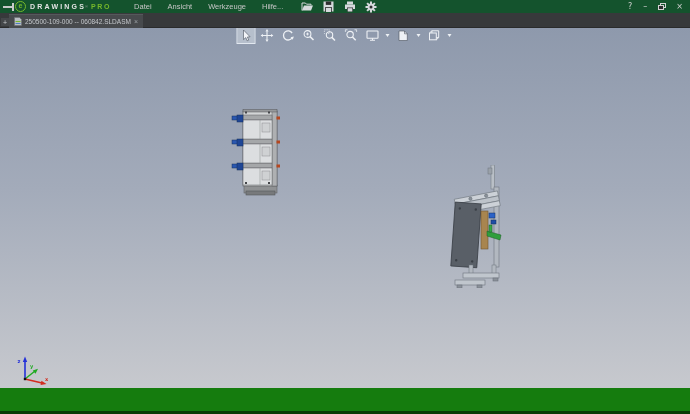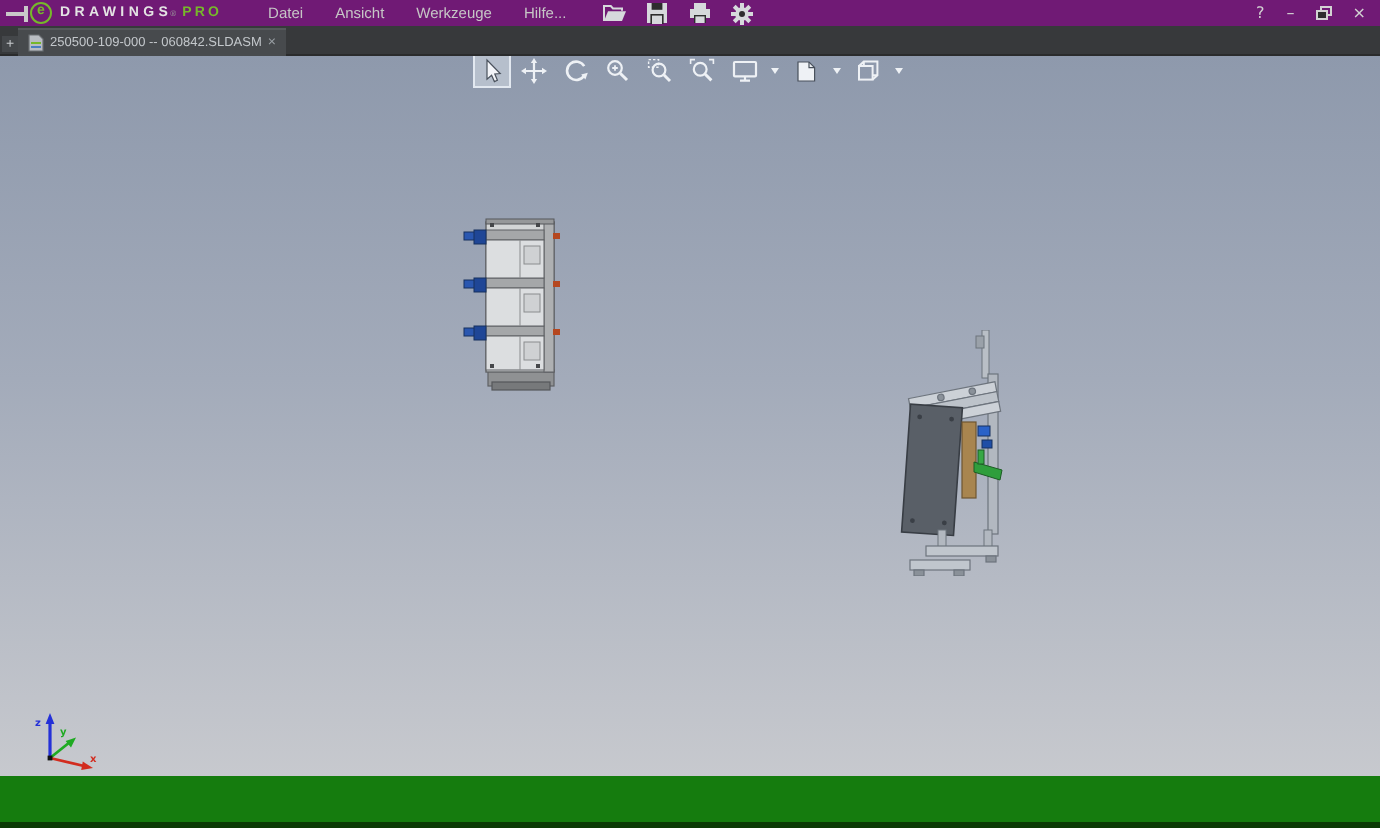--- a/index.html
+++ b/index.html
@@ -1,21 +1,21 @@
 <!DOCTYPE html>
 <html><head>
 <meta charset="utf-8">
 <style>
   html,body{margin:0;padding:0;}
   #app{position:relative;width:690px;height:414px;overflow:hidden;
        font-family:"Liberation Sans",sans-serif;background:#2d2d2e;
        -webkit-user-select:none;user-select:none;}
 
   
-  .titlebar{position:absolute;top:0;left:0;right:0;height:13px;background:#701a75;
+  .titlebar{position:absolute;top:0;left:0;right:0;height:13px;background:#14532d;
             display:flex;align-items:center;z-index:30;}
   .logo{display:flex;align-items:center;margin-left:3px;}
   .logo-line{width:9px;height:2px;background:#c9c9c9;}
   .logo-bar{width:2px;height:8px;background:#c9c9c9;margin-right:1px;}
   .logo-e{width:9px;height:9px;border:1.5px solid #76b82a;border-radius:50%;
           color:#76b82a;font-weight:bold;font-size:7px;line-height:8px;text-align:center;}
   .logo-drawings{margin-left:4px;color:#e4e4e4;font-size:7px;font-weight:bold;letter-spacing:2.2px;}
   .logo-reg{color:#9a9a9a;font-size:4px;vertical-align:top;margin-left:-1px;}
   .logo-pro{margin-left:3px;color:#76b82a;font-size:7px;font-weight:bold;letter-spacing:1.6px;}
   .menus{display:flex;margin-left:16px;gap:2px;}

